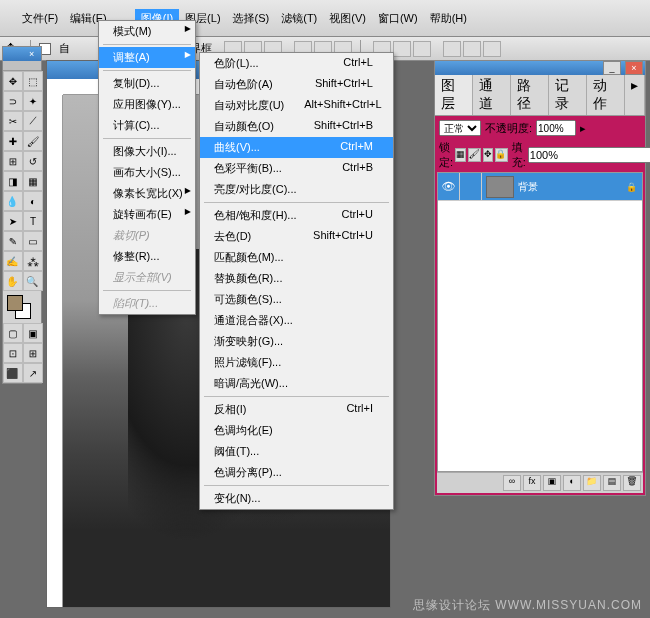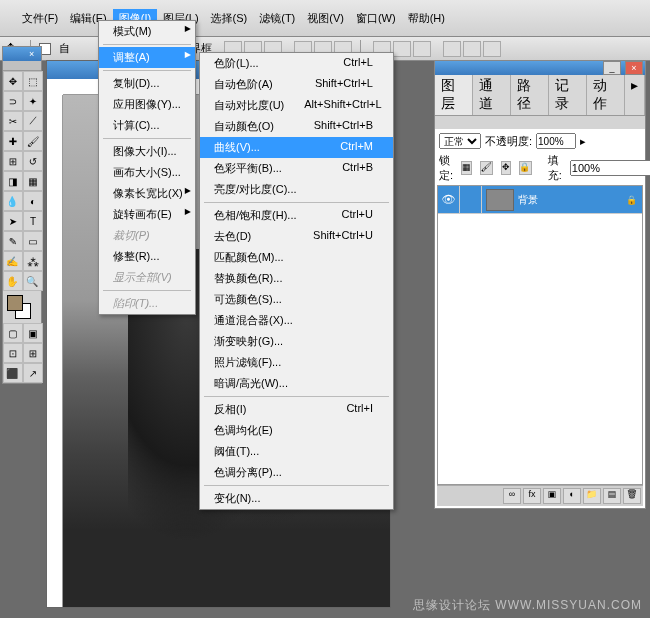--- a/index.html
+++ b/index.html
@@ -1,19 +1,19 @@
 <!DOCTYPE html>
 <html><head>
 <meta charset="utf-8">
 <style>
 * { margin: 0; padding: 0; box-sizing: border-box; font-family: "Microsoft YaHei", SimSun, Arial, sans-serif; font-size: 11px; }
 body { background: #6b6b6b; width: 650px; height: 618px; overflow: hidden; position: relative; }
 .menubar { background: linear-gradient(#e8e8e8, #d0d0d0); height: 37px; display: flex; align-items: center; padding: 0 16px; border-bottom: 1px solid #888; }
 .menubar-item { padding: 2px 6px; cursor: pointer; }
-.menubar-item.active { background: #3399ff; color: #fff; }
+.menubar-item.active { background: #3399ff; color: #fff; margin-left: 22px; }
 .optionsbar { background: linear-gradient(#e8e8e8, #d0d0d0); height: 24px; display: flex; align-items: center; padding: 0 6px; border-bottom: 1px solid #888; gap: 8px; }
 .opt-icon { width: 16px; height: 16px; display: inline-block; }
 .opt-sep { width: 1px; height: 18px; background: #999; }
 .opt-checkbox { width: 12px; height: 12px; border: 1px solid #666; background: #fff; }
 .opt-btngroup { display: flex; gap: 2px; margin-left: 4px; }
 .opt-btn { width: 18px; height: 16px; border: 1px solid #aaa; background: #ddd; }
 
 .toolbox { position: absolute; left: 2px; top: 46px; width: 40px; background: #d4d4d4; border: 1px solid #888; }
 .toolbox-header { height: 14px; background: linear-gradient(#5aa0e0, #3a7bc0); display: flex; justify-content: flex-end; align-items: center; padding-right: 2px; }
 .toolbox-close { width: 10px; height: 10px; font-size: 9px; color: #fff; }
@@ -45,25 +45,25 @@
 .canvas-area { position: absolute; left: 16px; top: 34px; right: 0; bottom: 0; background: #888; overflow: hidden; }
 .photo { width: 100%; height: 100%; background: linear-gradient(180deg, #b8b8b8 0%, #989898 40%, #606060 55%, #404040 70%, #282828 85%); position: relative; }
 .photo::before { content: ""; position: absolute; left: 20%; top: 30%; width: 60%; height: 65%; background: radial-gradient(ellipse at 30% 20%, #3a3a3a 0%, #1a1a1a 40%, transparent 60%), radial-gradient(ellipse at 70% 25%, #444 0%, #222 35%, transparent 55%); }
 
 .panels { position: absolute; right: 4px; top: 60px; width: 212px; }
 .panel { background: #d4d4d4; border: 1px solid #888; margin-bottom: 2px; }
 .panel-titlebar { height: 14px; background: linear-gradient(#5aa0e0, #3a7bc0); display: flex; justify-content: flex-end; align-items: center; padding-right: 2px; gap: 2px; }
 .panel-tabs { display: flex; background: #c8c8c8; border-bottom: 1px solid #999; }
 .panel-tab { padding: 2px 6px; border-right: 1px solid #aaa; background: #d8d8d8; font-size: 14px; }
 .panel-tab.active { background: #e8e8e8; }
-.panel-body { background: #ffffff; padding: 2px; margin-top: 13px; }
+.panel-body { background: #be185d; padding: 2px; }
 .layer-opts { display: flex; align-items: center; gap: 4px; padding: 2px; font-size: 10px; }
 .layer-opts select, .layer-opts input { font-size: 10px; height: 16px; }
 .layer-opts input { width: 40px; }
-.lock-row { display: flex; align-items: center; gap: 8px; padding: 2px; font-size: 10px; }
+.lock-row { display: flex; align-items: center; gap: 2px; padding: 2px; font-size: 10px; }
 .lock-icon { width: 14px; height: 14px; border: 1px solid #aaa; background: #ddd; font-size: 9px; text-align: center; }
 .layers-list { background: #fff; min-height: 300px; border: 1px solid #999; }
 .layer-row { display: flex; align-items: center; height: 28px; border-bottom: 1px solid #ccc; }
 .layer-row.selected { background: #3d8fd8; color: #fff; }
 .layer-vis { width: 22px; height: 100%; border-right: 1px solid #ccc; display: flex; align-items: center; justify-content: center; }
 .layer-link { width: 22px; height: 100%; border-right: 1px solid #ccc; }
 .layer-thumb { width: 28px; height: 22px; background: #888; border: 1px solid #666; margin: 0 4px; }
 .layer-name { flex: 1; font-size: 10px; }
 .layer-lock { width: 16px; font-size: 9px; }
 .panel-footer { display: flex; justify-content: flex-end; gap: 2px; padding: 2px; background: #d0d0d0; border-top: 1px solid #aaa; }

